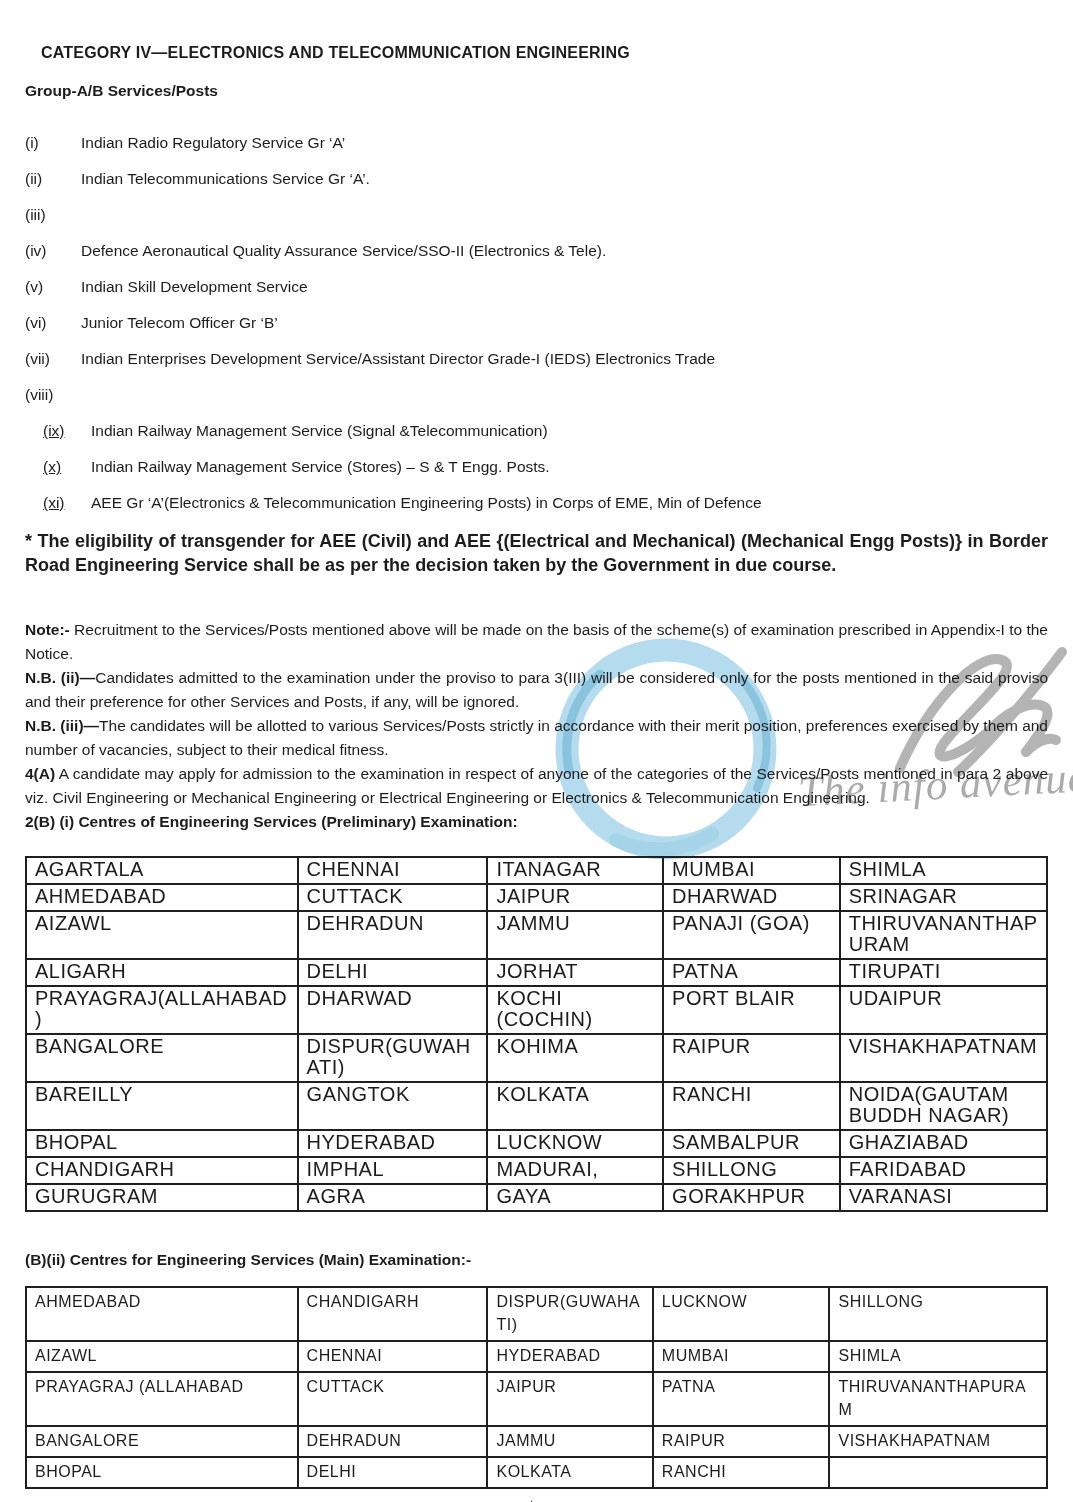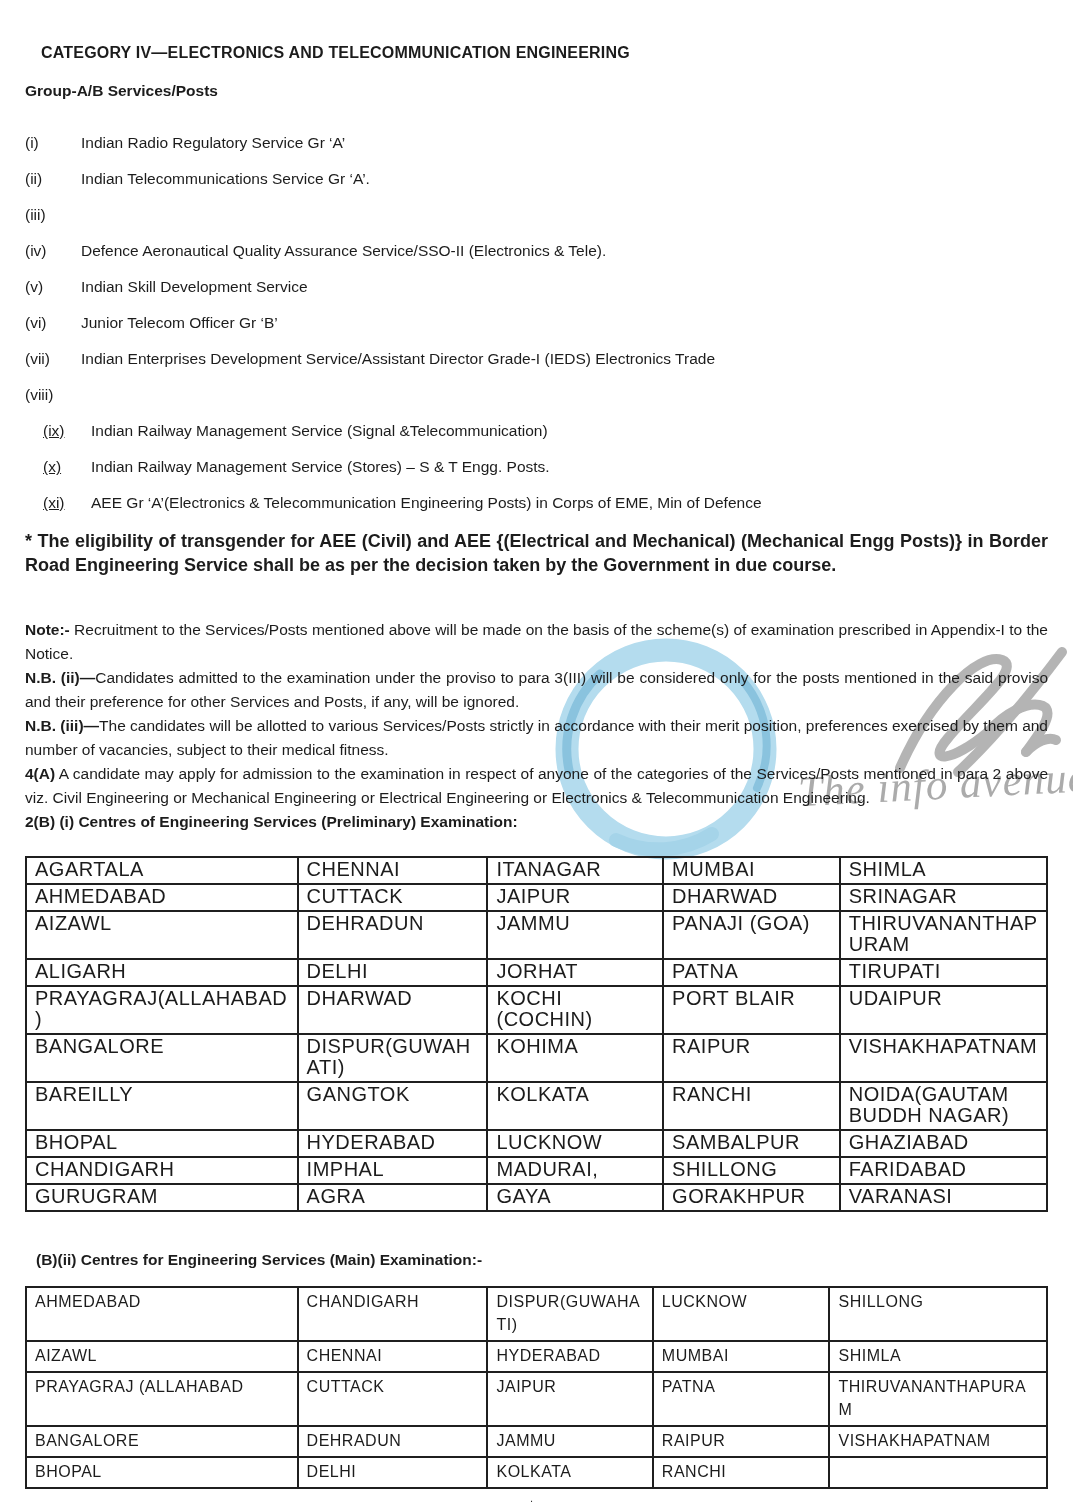--- a/index.html
+++ b/index.html
@@ -26,21 +26,21 @@
   .svc-num{flex:0 0 56px;}
   .svc-item.indent .svc-num{flex:0 0 48px;text-decoration:underline;}
   .para-bold{
     font-size:18px;font-weight:bold;line-height:24px;margin:15px 0 0 0;
     text-align:justify;
   }
   .notes{margin-top:41px;}
   .note{font-size:15.5px;line-height:24px;margin:0;text-align:justify;}
   .note-label{font-weight:bold;}
   .section-heading{font-size:15.5px;font-weight:bold;line-height:24px;margin:0;}
-  .main-heading{margin-top:36px;margin-left:11px;}
+  .main-heading{margin-top:36px;}
   table.centres{
     width:100%;border-collapse:collapse;table-layout:fixed;margin-top:22px;
   }
   table.centres td{
     border:2px solid #1f1f1f;vertical-align:top;
     overflow-wrap:break-word;word-wrap:break-word;
   }
   table.prelim td{font-size:20px;letter-spacing:.5px;line-height:21px;padding:1px 8px 3px 8px;height:21px;}
   table.main td{font-size:16px;letter-spacing:.5px;line-height:23px;padding:2px 8px 4px 8px;height:23px;}
   .footer-para{font-size:15px;line-height:24px;text-align:justify;margin:26px 0 0 0;letter-spacing:.2px;}

